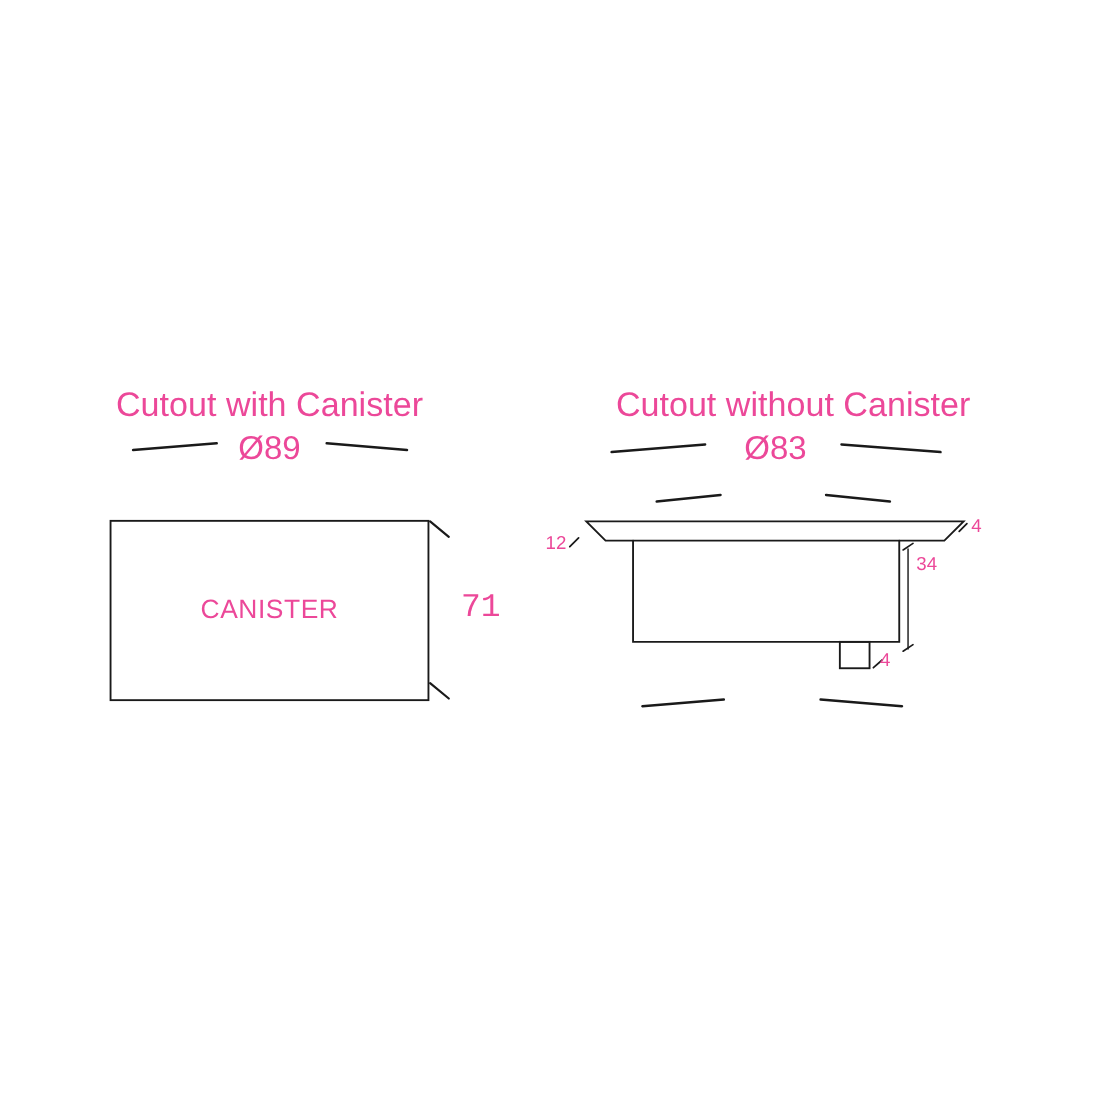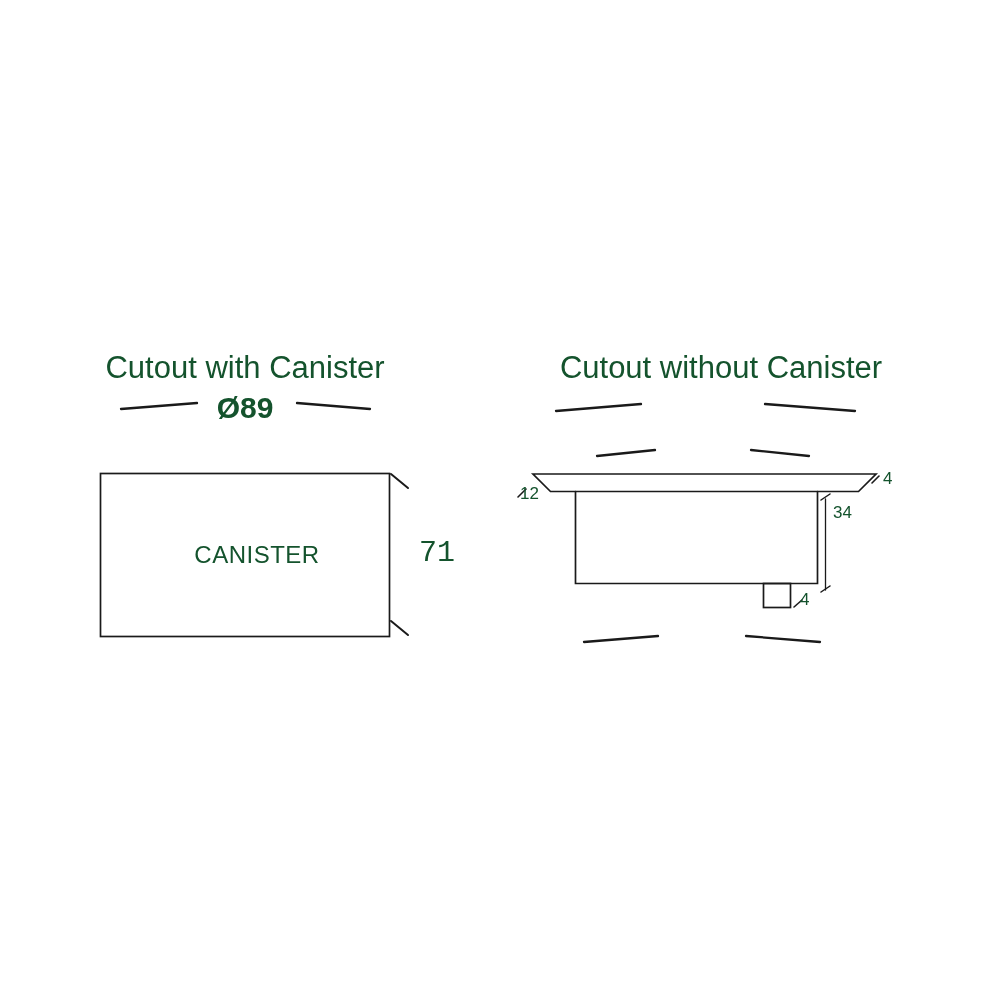--- a/index.html
+++ b/index.html
@@ -16,32 +16,31 @@
     color: #111111;
     overflow: hidden;
   }
   .canvas svg {
     position: absolute;
     left: 0;
     top: 0;
   }
   .txt {
     position: absolute;
-    color: #14532d;
+    color: #ec4899;
     white-space: nowrap;
     line-height: 1.1;
   }
   .title {
     font-size: 31px;
     text-align: center;
   }
   .dia {
     font-size: 30px;
     text-align: center;
-    font-weight: bold;
   }
   .body-label {
     font-size: 24px;
     text-align: center;
     letter-spacing: 0.5px;
   }
   .big-dim {
     font-size: 30px;
     font-family: Liberation Mono, monospace;
   }
@@ -87,29 +86,30 @@
     <line x1="794" y1="607" x2="802" y2="600" stroke-width="1.6"></line>
 
     <line x1="584" y1="642" x2="658" y2="636" stroke-width="2.3"></line>
     <line x1="746" y1="636" x2="820" y2="642" stroke-width="2.3"></line>
   </svg>
 
   <div class="txt title" style="left:75px; top:351px; width:340px;">Cutout with Canister</div>
 
   <div class="txt dia" style="left:75px; top:391px; width:340px;">Ø89</div>
 
-  <div class="txt body-label" style="left:112px; top:542px; width:290px;">CANISTER</div>
+  <div class="txt body-label" style="left:100px; top:542px; width:290px;">CANISTER</div>
 
   <div class="txt big-dim" style="left:419px; top:537px;">71</div>
 
   <div class="txt title" style="left:521px; top:351px; width:400px;">Cutout without Canister</div>
 
+  <div class="txt dia" style="left:505px; top:391px; width:400px;">Ø83</div>
 
 
-  <div class="txt small-dim" style="left:520px; top:485px;">12</div>
+  <div class="txt small-dim" style="left:496px; top:485px;">12</div>
 
   <div class="txt small-dim" style="left:883px; top:470px;">4</div>
 
   <div class="txt small-dim" style="left:833px; top:504px;">34</div>
 
   <div class="txt small-dim" style="left:800px; top:591px;">4</div>
 
 
 </div>
 

